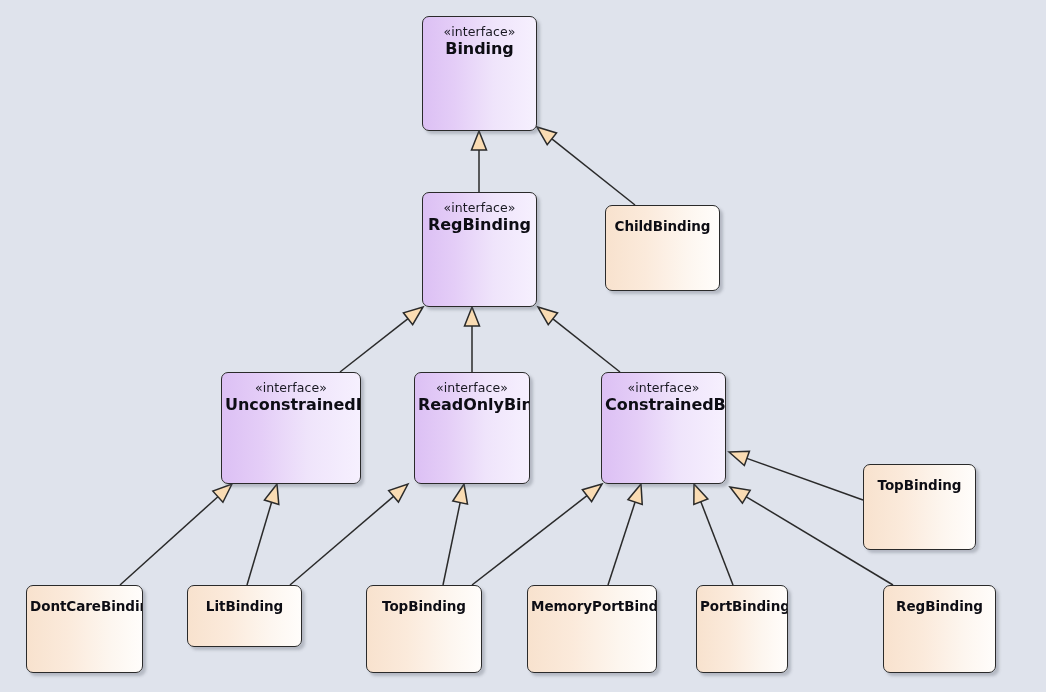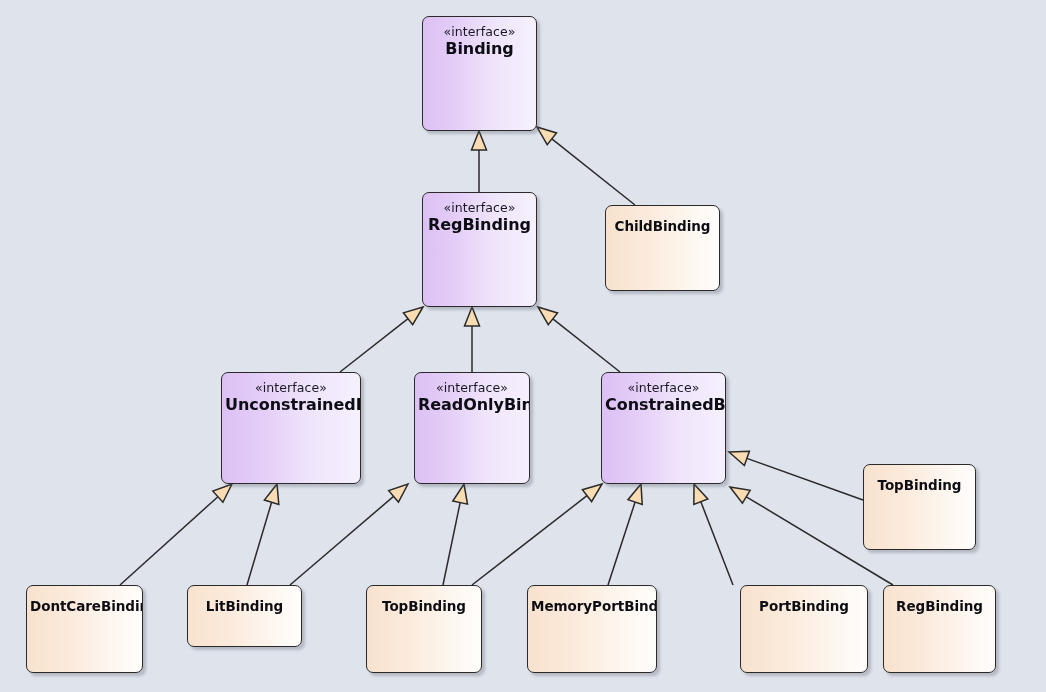--- a/index.html
+++ b/index.html
@@ -184,21 +184,21 @@
       <div class="node cls" style="left: 366px; top: 585px; width: 116px; height: 88px;">
         <div class="node-text">
           <span class="name">TopBinding</span>
         </div>
       </div>
       <div class="node cls" style="left: 527px; top: 585px; width: 130px; height: 88px;">
         <div class="node-text">
           <span class="name">MemoryPortBinding</span>
         </div>
       </div>
-      <div class="node cls" style="left: 740px; top: 585px; width: 128px; height: 88px;">
+      <div class="node cls" style="left: 696px; top: 585px; width: 92px; height: 88px;">
         <div class="node-text">
           <span class="name">PortBinding</span>
         </div>
       </div>
       <div class="node cls" style="left: 863px; top: 585px; width: 113px; height: 88px; margin-left: 20px;">
         <div class="node-text">
           <span class="name">RegBinding</span>
         </div>
       </div>
     </div>

